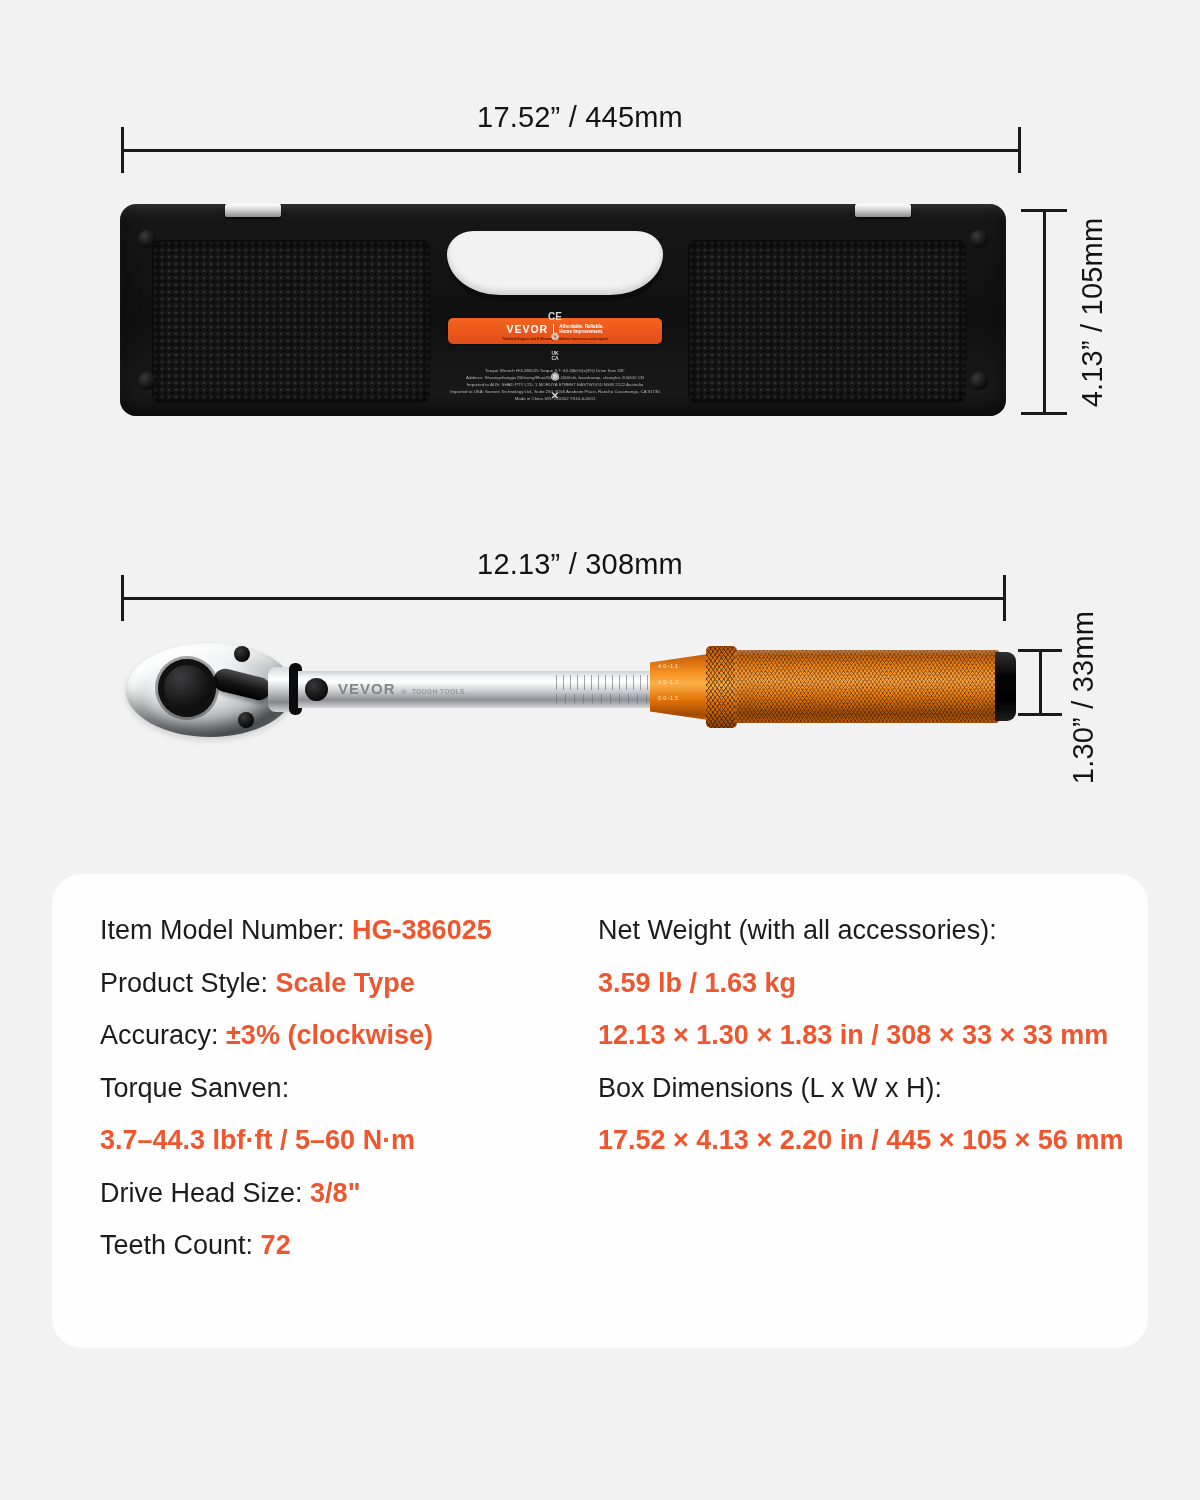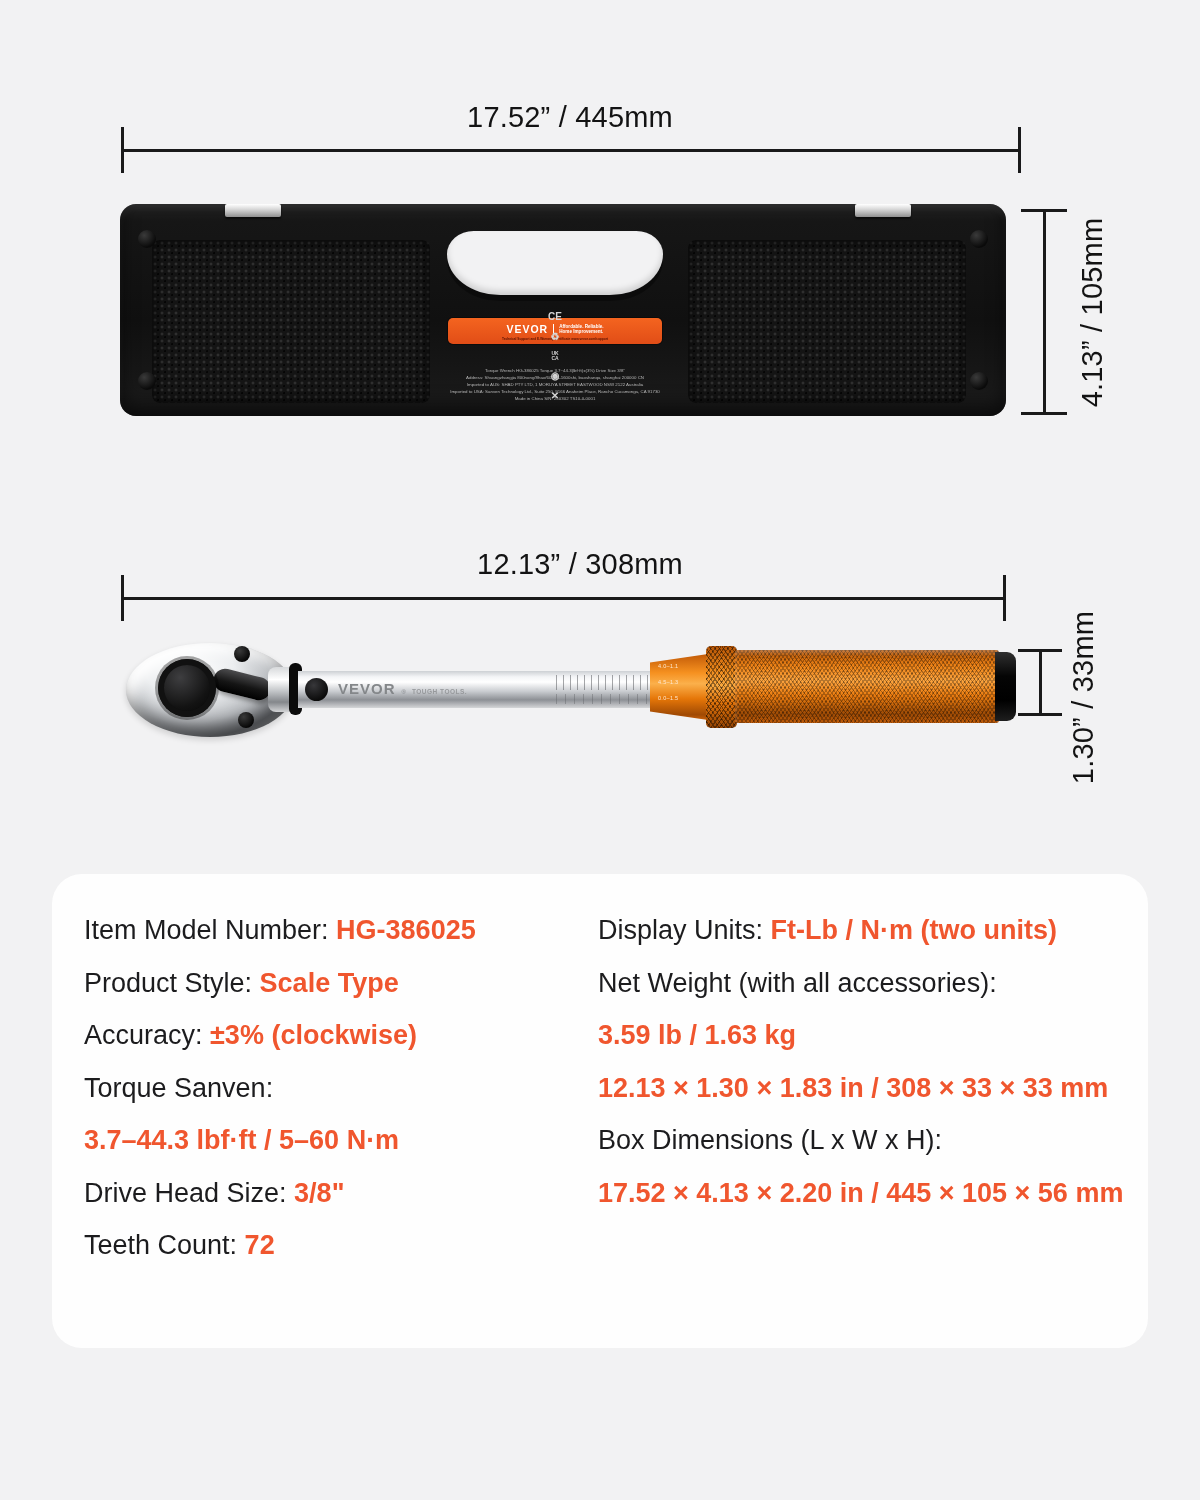--- a/index.html
+++ b/index.html
@@ -155,30 +155,30 @@
     left:995px;top:652px;width:21px;height:69px;border-radius:0 9px 9px 0;
     background:linear-gradient(180deg,#303030 0%,#050505 35%,#000 70%,#1e1e1e 100%);
   }
 
   
   .spec-panel{
     left:52px;top:874px;width:1096px;height:474px;border-radius:30px;
     background:#fefefe;
   }
   .spec-col{position:absolute;top:904px;}
-  .spec-col.left{left:84px;width:470px;}
+  .spec-col.left{left:100px;width:470px;}
   .spec-col.right{left:598px;width:520px;}
   .spec-row{height:52.5px;line-height:52.5px;font-size:27px;white-space:nowrap;}
   .spec-label{color:#1c1c1e;}
   .spec-value{color:#f0562e;font-weight:bold;}
 </style>
 </head>
 <body>
 
-<div class="abs dim-label" style="left:350px;top:101px;width:440px;">17.52” / 445mm</div>
+<div class="abs dim-label" style="left:360px;top:101px;width:440px;">17.52” / 445mm</div>
 <div class="abs dim-line" style="left:122px;top:149px;width:898px;height:2.5px;"></div>
 <div class="abs dim-line" style="left:121px;top:127px;width:2.5px;height:46px;"></div>
 <div class="abs dim-line" style="left:1018px;top:127px;width:2.5px;height:46px;"></div>
 
 <div class="abs case">
   <div class="abs case-latch" style="left:105px;"></div>
   <div class="abs case-latch" style="left:735px;"></div>
 
   <div class="abs case-texture" style="left:32px;"></div>
   <div class="abs case-texture" style="left:568px;"></div>
@@ -282,23 +282,20 @@
   <div class="spec-row">
     <span class="spec-label">Drive Head Size: </span><span class="spec-value">3/8"</span>
   </div>
   <div class="spec-row">
     <span class="spec-label">Teeth Count: </span><span class="spec-value">72</span>
   </div>
 </div>
 
 <div class="spec-col right">
   <div class="spec-row">
-    <span class="spec-label">Display Units: </span><span class="spec-value">Ft-Lb / N·m (two units)</span>
-  </div>
-  <div class="spec-row">
     <span class="spec-label">Net Weight (with all accessories):</span><span class="spec-value"></span>
   </div>
   <div class="spec-row">
     <span class="spec-label"></span><span class="spec-value">3.59 lb / 1.63 kg</span>
   </div>
   <div class="spec-row">
     <span class="spec-label"></span><span class="spec-value">12.13 × 1.30 × 1.83 in / 308 × 33 × 33 mm</span>
   </div>
   <div class="spec-row">
     <span class="spec-label">Box Dimensions (L x W x H):</span><span class="spec-value"></span>

